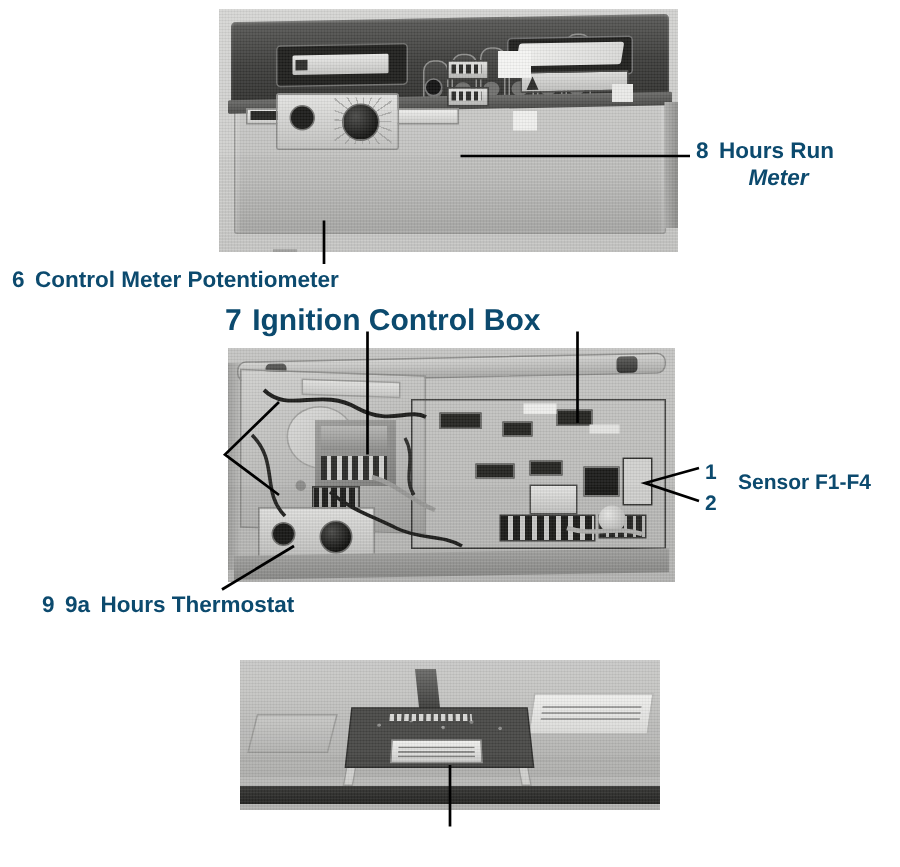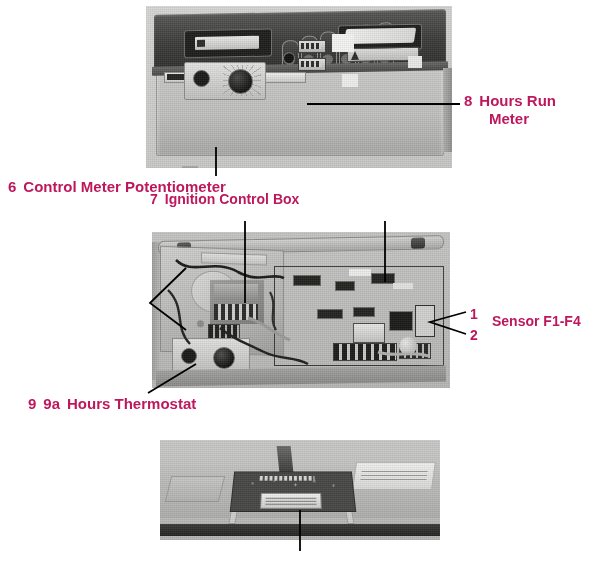--- a/index.html
+++ b/index.html
@@ -192,26 +192,26 @@
   .p3-paper{position:absolute;right:6px;top:22px;width:78px;height:26px;
     background:linear-gradient(180deg,#efefed,#d9d9d7);border:1px solid #b6b6b4;transform:skewX(-8deg);}
   .p3-paper::after{content:"";position:absolute;left:6px;top:5px;right:6px;height:12px;
     background:repeating-linear-gradient(0deg,#9e9e9c 0 1px,transparent 1px 4px);}
 
   
   svg.leaders{position:absolute;left:0;top:0;width:600px;height:578px;pointer-events:none;}
   svg.leaders line, svg.leaders polyline{stroke:#000;stroke-width:1.8;fill:none;}
 
   
-  .lbl{position:absolute;font-weight:bold;color:#be185d;white-space:nowrap;line-height:1.18;}
+  .lbl{position:absolute;font-weight:bold;color:#0c4a6e;white-space:nowrap;line-height:1.18;}
   .lbl .num{display:inline-block;}
   .lbl-8   {left:464px;top:92px;font-size:15px;}
-  .lbl-8 .l2{display:block;margin-left:25px;}
+  .lbl-8 .l2{display:block;margin-left:35px;font-style:italic;}
   .lbl-6   {left:8px;top:178px;font-size:15px;}
-  .lbl-7   {left:150px;top:191px;font-size:14px;}
+  .lbl-7   {left:150px;top:203px;font-size:20px;}
   .lbl-3   {left:373px;top:203px;font-size:15px;}
   .lbl-5   {left:28px;top:295px;font-size:15px;}
   .lbl-5 .l2{display:block;margin-left:22px;}
   .lbl-f   {left:492px;top:313px;font-size:14px;}
   .lbl-1   {left:470px;top:306px;font-size:14px;}
   .lbl-2   {left:470px;top:327px;font-size:14px;}
   .lbl-9   {left:28px;top:395px;font-size:15px;}
   .lbl-4   {left:240px;top:556px;font-size:15px;}
   .sp{display:inline-block;width:7px;}
 </style>

